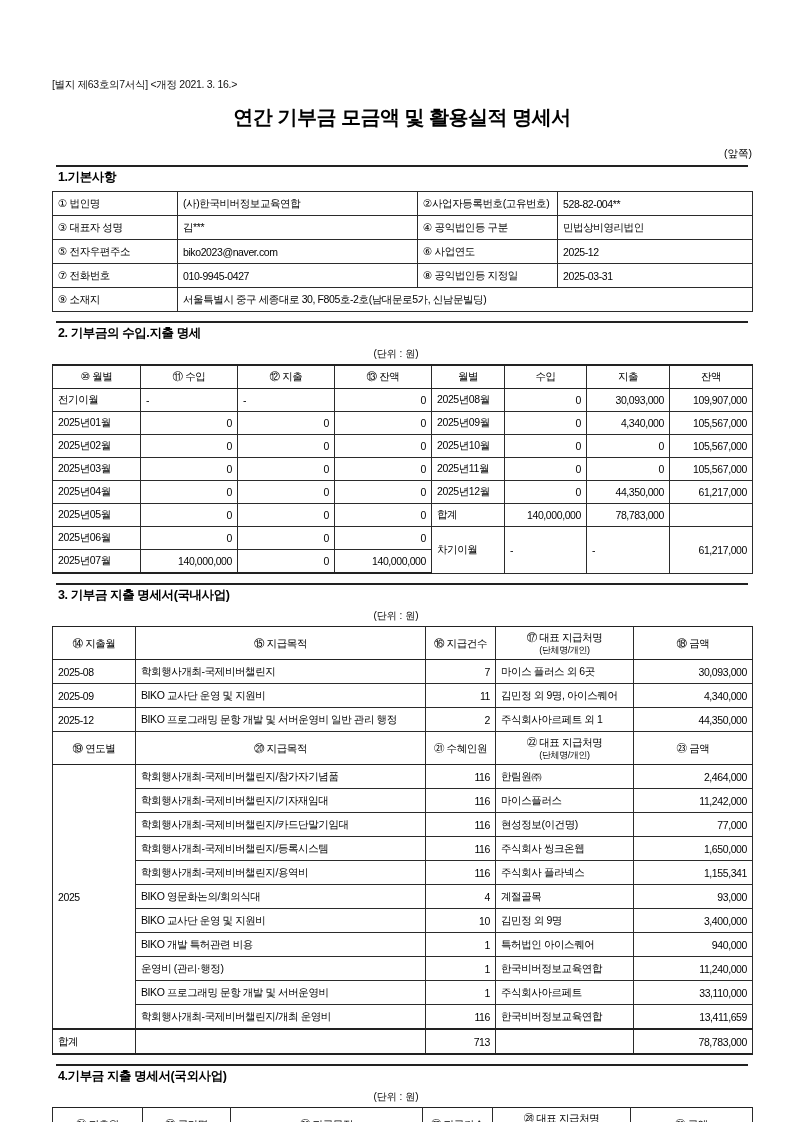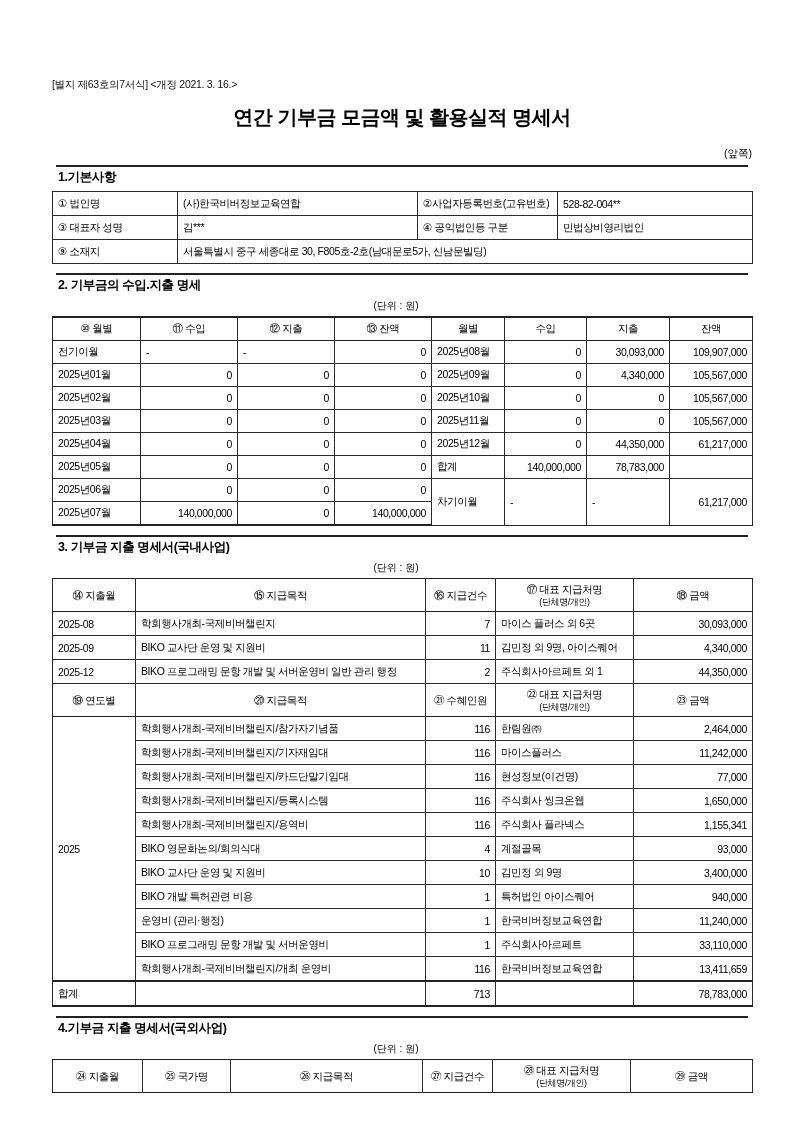--- a/index.html
+++ b/index.html
@@ -131,20 +131,32 @@
           <td class="lbl">① 법인명</td>
           <td class="val">(사)한국비버정보교육연합</td>
           <td class="lbl">②사업자등록번호(고유번호)</td>
           <td class="val">528-82-004**</td>
         </tr>
         <tr>
           <td class="lbl">③ 대표자 성명</td>
           <td class="val">김***</td>
           <td class="lbl">④ 공익법인등 구분</td>
           <td class="val">민법상비영리법인</td>
+        </tr>
+        <tr>
+          <td class="lbl">⑤ 전자우편주소</td>
+          <td class="val">biko2023@naver.com</td>
+          <td class="lbl">⑥ 사업연도</td>
+          <td class="val">2025-12</td>
+        </tr>
+        <tr>
+          <td class="lbl">⑦ 전화번호</td>
+          <td class="val">010-9945-0427</td>
+          <td class="lbl">⑧ 공익법인등 지정일</td>
+          <td class="val">2025-03-31</td>
         </tr>
         <tr>
           <td class="lbl">⑨ 소재지</td>
           <td class="val" colspan="3">서울특별시 중구 세종대로 30, F805호-2호(남대문로5가, 신남문빌딩)</td>
         </tr>
       </tbody>
     </table>
 
     <div class="sectionTitle section-gap">2. 기부금의 수입.지출 명세</div>
     <div class="unitNote">(단위 : 원)</div>

